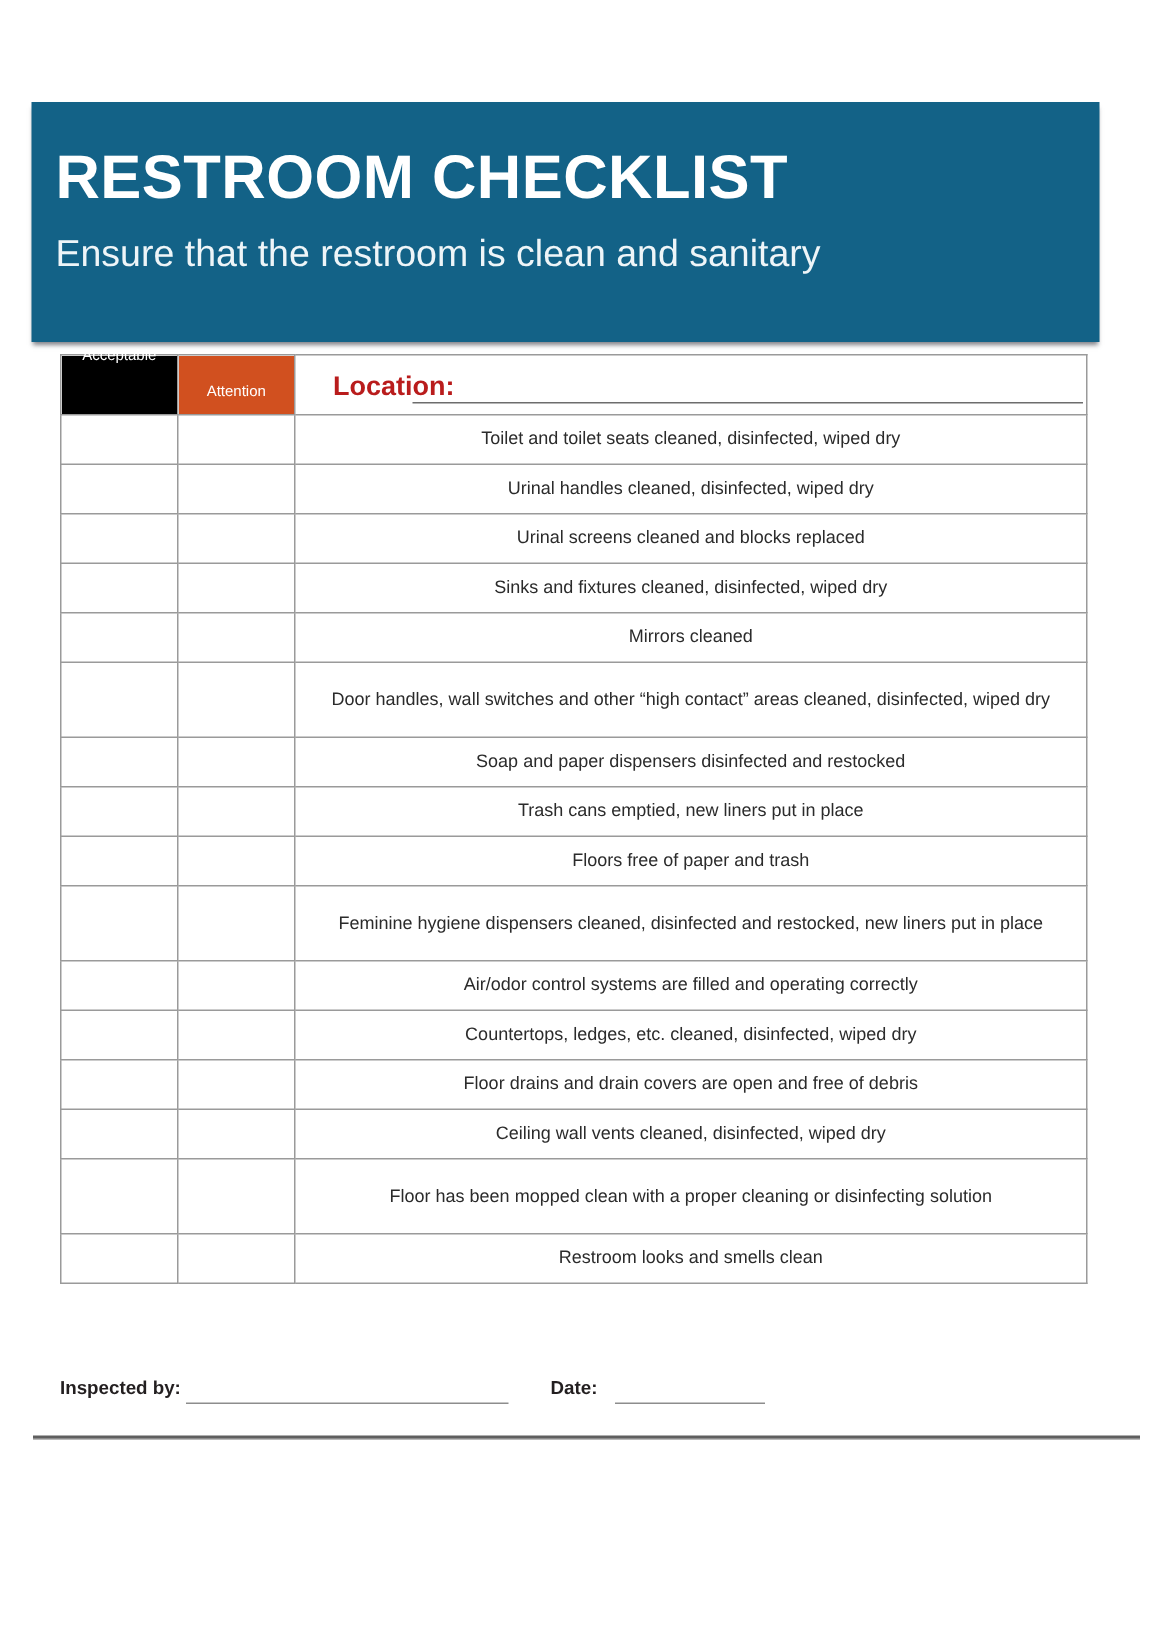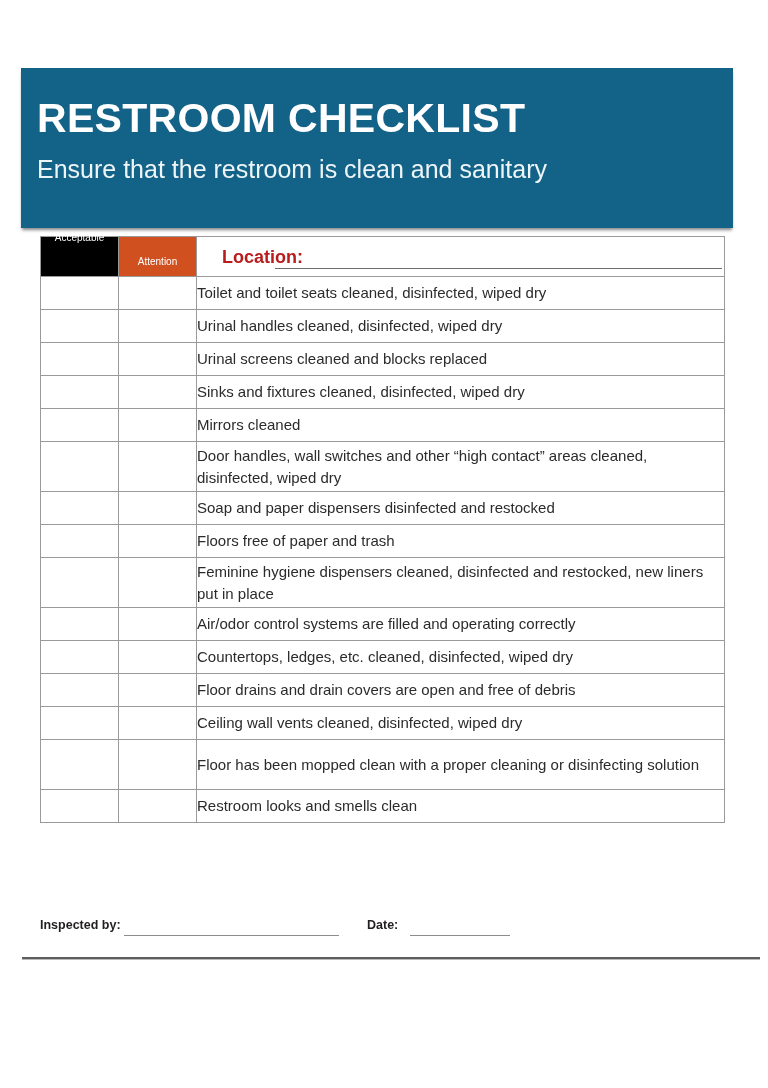--- a/index.html
+++ b/index.html
@@ -133,23 +133,24 @@
     right: 2px;
     bottom: 7px;
     height: 1px;
     background: #6d6d6d;
   }
 
   
   tr.item-row td.cell-box { background: #ffffff; }
   td.cell-task {
     padding: 0 10px 0 12px;
-    font-size: 15px;
+    font-size: 12px;
     line-height: 1.45;
     color: #2b2b2b;
+    text-align: center;
   }
   tr.h1 { height: 33px; }
   tr.h2 { height: 50px; }
 
   
   .footer {
     position: absolute;
     left: 40px;
     top: 918px;
     width: 700px;
@@ -246,20 +247,25 @@
             <td class="cell-task">Door handles, wall switches and other “high contact” areas cleaned, disinfected, wiped dry</td>
           </tr>
           <tr class="item-row h1">
             <td class="cell-box"></td>
             <td class="cell-box"></td>
             <td class="cell-task">Soap and paper dispensers disinfected and restocked</td>
           </tr>
           <tr class="item-row h1">
             <td class="cell-box"></td>
             <td class="cell-box"></td>
+            <td class="cell-task">Trash cans emptied, new liners put in place</td>
+          </tr>
+          <tr class="item-row h1">
+            <td class="cell-box"></td>
+            <td class="cell-box"></td>
             <td class="cell-task">Floors free of paper and trash</td>
           </tr>
           <tr class="item-row h2">
             <td class="cell-box"></td>
             <td class="cell-box"></td>
             <td class="cell-task">Feminine hygiene dispensers cleaned, disinfected and restocked, new liners put in place</td>
           </tr>
           <tr class="item-row h1">
             <td class="cell-box"></td>
             <td class="cell-box"></td>

